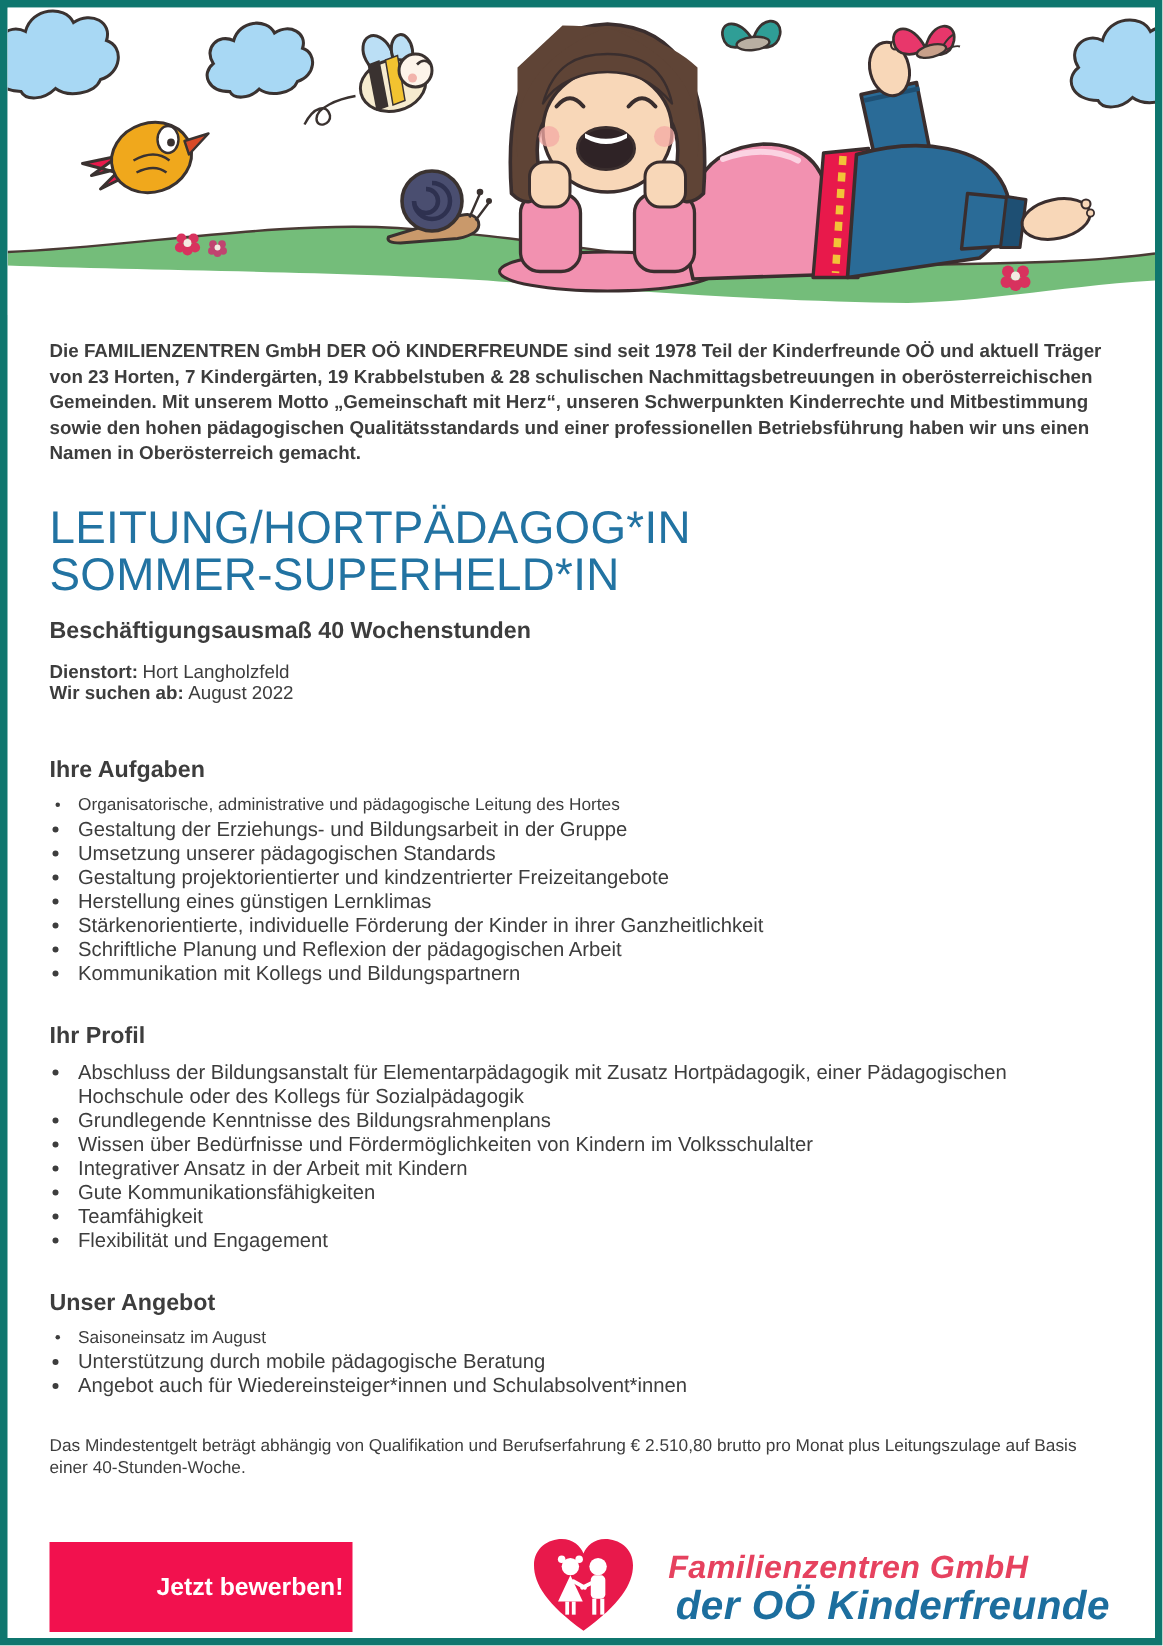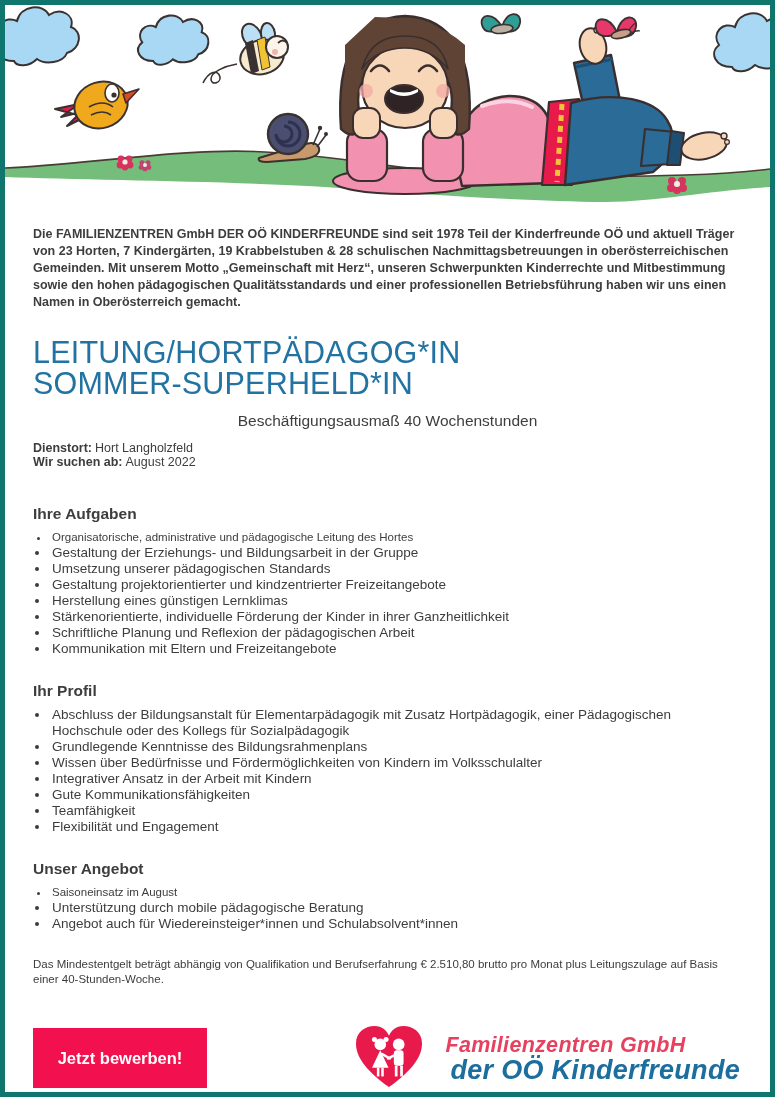--- a/index.html
+++ b/index.html
@@ -6,33 +6,33 @@
   .page{
     width:775px;height:1097px;box-sizing:border-box;
     border:5px solid #0f766e;background:#ffffff;overflow:hidden;
     font-family:"Liberation Sans",sans-serif;color:#3D3D3D;position:relative;
   }
   .hero{display:block;}
   .content{padding:0 28px;}
   .intro{margin:16px 0 0;font-size:12.5px;font-weight:bold;line-height:17px;color:#3D3D3D;}
   .title{margin:26px 0 0;font-size:30.5px;line-height:31px;font-weight:400;color:#2273A2;letter-spacing:.2px;}
   .title span{display:block;}
-  .employment{margin:13px 16px 0;font-size:15.5px;font-weight:normal;color:#3D3D3D;text-align:center;}
+  .employment{margin:13px 0 0;font-size:15.5px;font-weight:bold;color:#3D3D3D;}
   .meta{margin-top:11px;font-size:12.5px;line-height:14px;}
   .meta .label{font-weight:bold;margin-right:3px;margin-top:44px;}
   .section-h{margin:25px 0 0;font-size:15.5px;font-weight:bold;color:#3D3D3D;}
   .section-h.first{margin-top:36px;}
   ul.bullets{margin:7px 0 0;padding-left:17px;font-size:13.5px;line-height:16px;color:#3D3D3D;}
   ul.bullets li{padding-left:2px;margin:0;}
   ul.bullets li.small{font-size:11.5px;line-height:15px;}
   .fineprint{margin-top:25px;font-size:11.5px;line-height:15px;font-weight:400;color:#3D3D3D;}
   .cta-row{margin-top:38px;display:flex;justify-content:space-between;align-items:center;}
   .cta-button{
-    width:174px;height:60px;background:#F2114E;color:#fff;border:none;
-    font-family:"Liberation Sans",sans-serif;font-size:16.5px;font-weight:bold;cursor:pointer;
+    width:202px;height:60px;background:#F2114E;color:#fff;border:none;
+    font-family:"Liberation Sans",sans-serif;font-size:16.5px;font-weight:bold;cursor:pointer;text-align:right;
   }
   .logo{display:flex;align-items:center;gap:20px;margin-right:2px;}
   .logo-text{display:flex;flex-direction:column;}
   .logo-line1{font-size:21.5px;line-height:25px;font-weight:bold;font-style:italic;color:#E6425F;letter-spacing:.3px;}
   .logo-line2{font-size:27px;line-height:25px;font-weight:bold;font-style:italic;color:#1C6E9E;padding-left:5px;letter-spacing:.3px;}
 </style>
 </head>
 <body>
 
 <div class="page">
@@ -191,21 +191,21 @@
 
     <h3 class="section-h first">Ihre Aufgaben</h3>
     <ul class="bullets">
       <li class="small">Organisatorische, administrative und pädagogische Leitung des Hortes</li>
       <li>Gestaltung der Erziehungs- und Bildungsarbeit in der Gruppe</li>
       <li>Umsetzung unserer pädagogischen Standards</li>
       <li>Gestaltung projektorientierter und kindzentrierter Freizeitangebote</li>
       <li>Herstellung eines günstigen Lernklimas</li>
       <li>Stärkenorientierte, individuelle Förderung der Kinder in ihrer Ganzheitlichkeit</li>
       <li>Schriftliche Planung und Reflexion der pädagogischen Arbeit</li>
-      <li>Kommunikation mit Eltern und Freizeitangebote</li>
+      <li>Kommunikation mit Kollegs und Bildungspartnern</li>
     </ul>
 
     <h3 class="section-h">Ihr Profil</h3>
     <ul class="bullets">
       <li>Abschluss der Bildungsanstalt für Elementarpädagogik mit Zusatz Hortpädagogik, einer Pädagogischen Hochschule oder des Kollegs für Sozialpädagogik</li>
       <li>Grundlegende Kenntnisse des Bildungsrahmenplans</li>
       <li>Wissen über Bedürfnisse und Fördermöglichkeiten von Kindern im Volksschulalter</li>
       <li>Integrativer Ansatz in der Arbeit mit Kindern</li>
       <li>Gute Kommunikationsfähigkeiten</li>
       <li>Teamfähigkeit</li>

